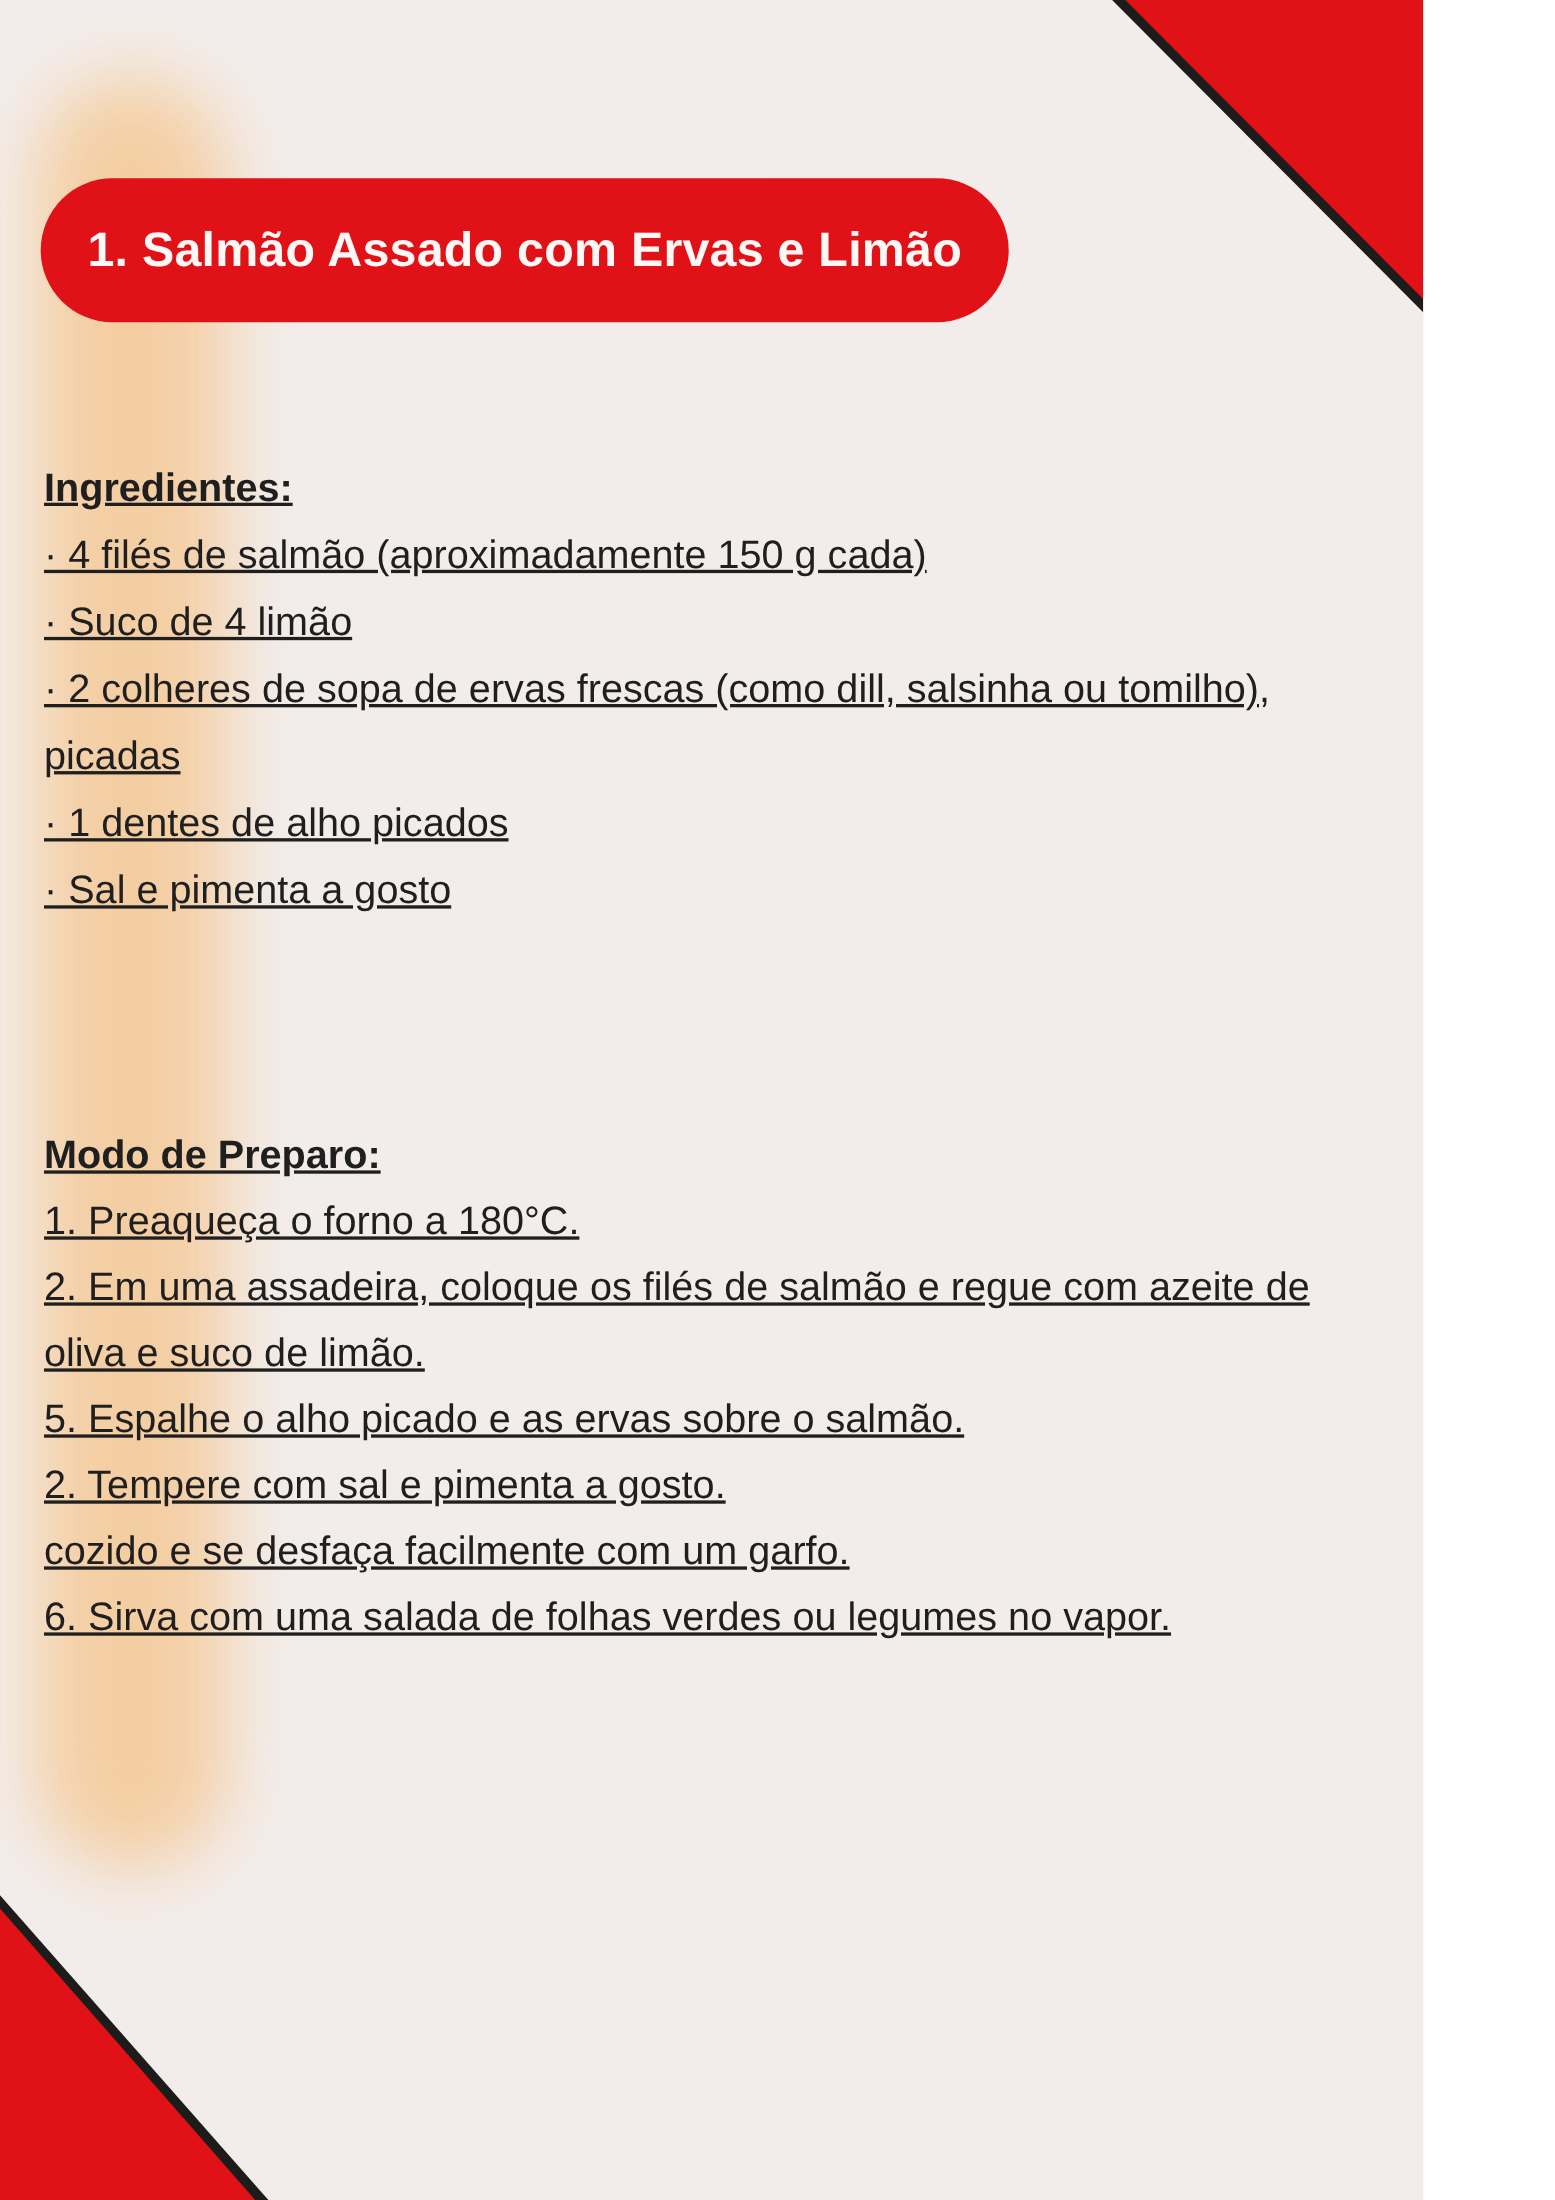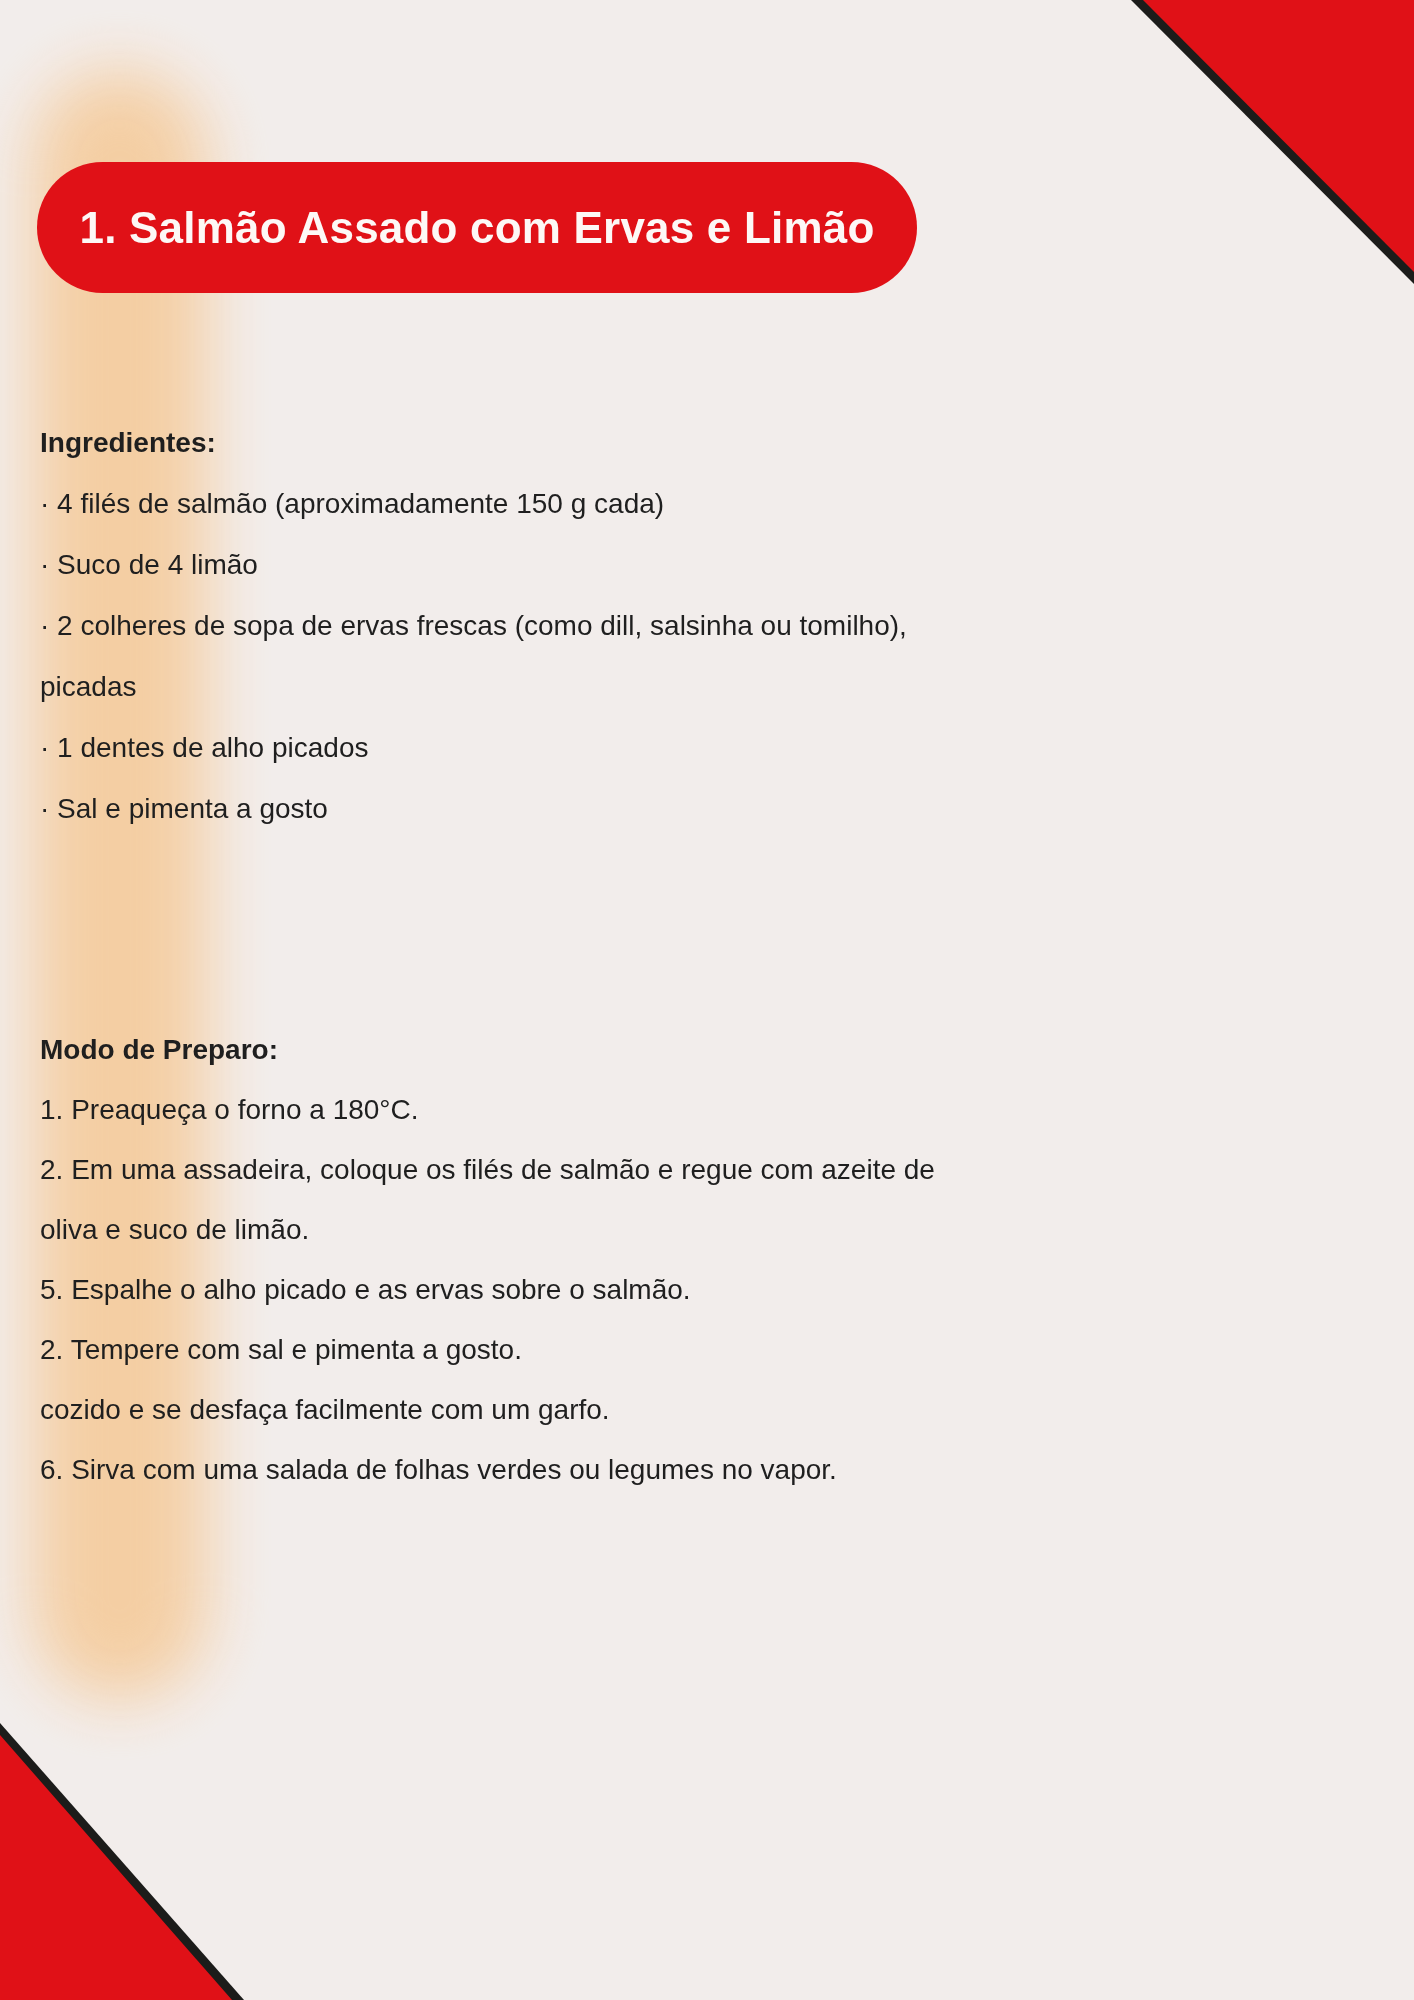--- a/index.html
+++ b/index.html
@@ -3,21 +3,21 @@
 <meta charset="utf-8">
 <style>
   html, body { margin: 0; padding: 0; }
   body {
     width: 1414px; height: 2000px;
     font-family: "Liberation Sans", sans-serif;
     background: #ffffff;
   }
   .page {
     position: relative;
-    width: 1414px; height: 2000px;
+    width: 1294px; height: 2000px;
     background: #f2edeb;
     overflow: hidden;
   }
   
   .left-glow {
     position: absolute;
     left: 32px; top: 70px;
     width: 175px; height: 1630px;
     background: #f5cda0;
     border-radius: 90px;
@@ -44,21 +44,22 @@
     font-weight: bold;
     letter-spacing: 0.2px;
     white-space: nowrap;
   }
   
   .section {
     position: absolute;
     left: 40px;
     width: 1290px;
     color: #1f1f1f;
-    font-size: 28px;
+    font-size: 36px;
+    text-decoration: underline;
   }
   .section.ingredients { top: 412px; }
   .section.ingredients .line { line-height: 61px; }
   .section.steps { top: 1020px; }
   .section.steps .line { line-height: 60px; }
   .line { white-space: nowrap; }
   .line.header { font-weight: bold; }
 </style>
 </head>
 <body>

